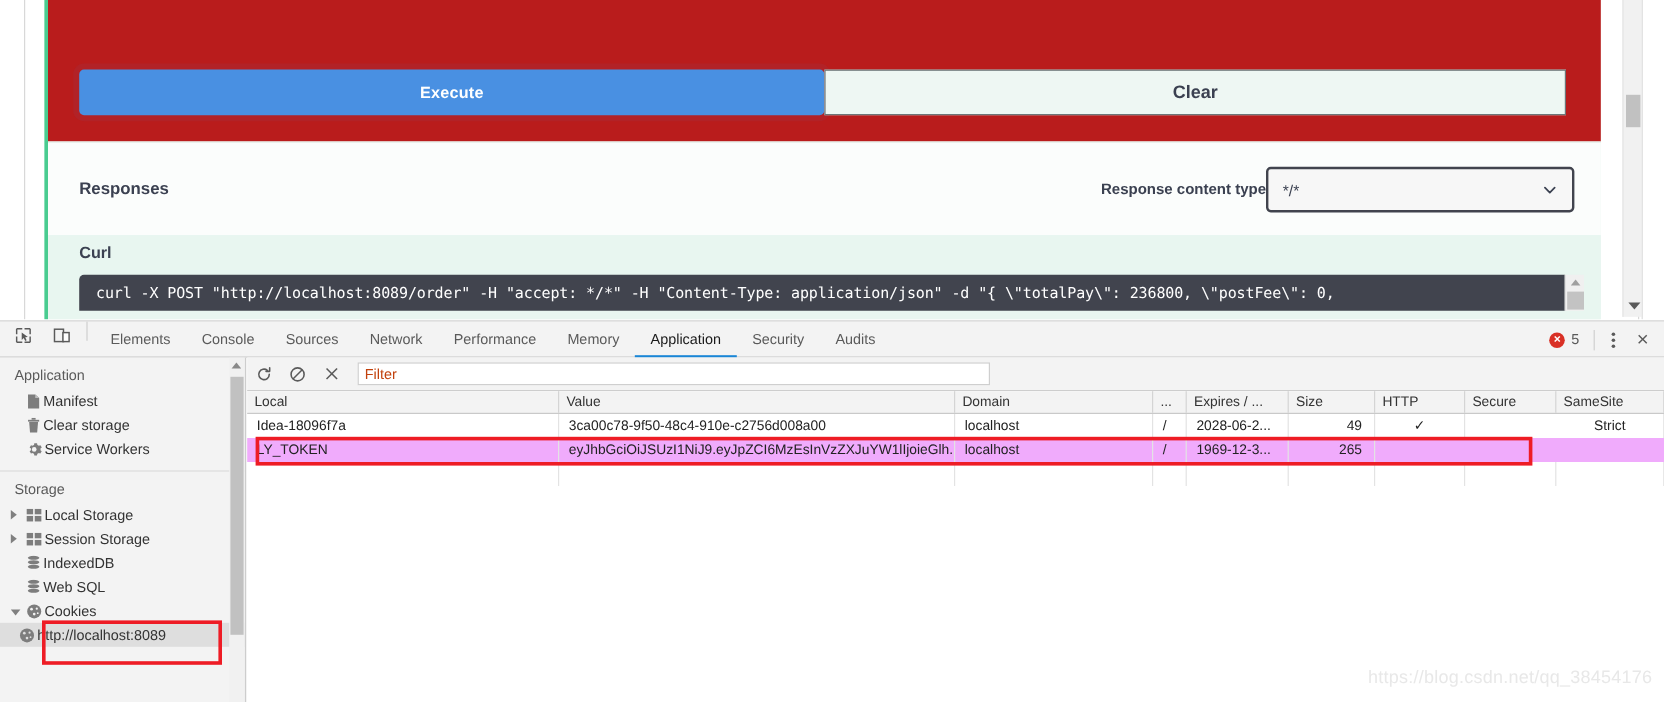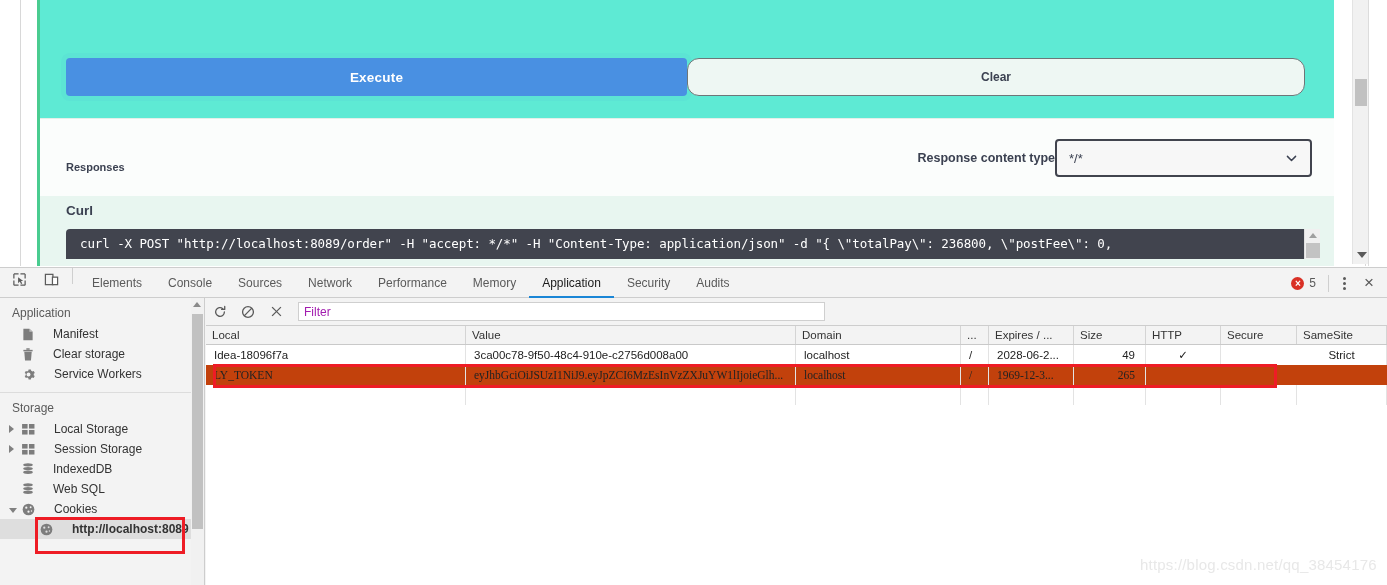--- a/index.html
+++ b/index.html
@@ -22,44 +22,44 @@
     border-left:1px solid #d8d8d8; border-right:1px solid #d8d8d8;
     background:#fff;
   }
   .swagger-body {
     position:absolute; left:37px; top:0px; width:1297px; height:266px;
     border-left:3px solid #49cc90;
     background:#e8f6f0;
   }
   .exec-row {
     position:absolute; left:0px; top:0px; width:1294px; height:118px;
-    background:#5eead4;
+    background:#b91c1c;
   }
   .btn-execute {
     position:absolute; left:26px; top:58px; width:621px; height:38px;
     background:#4990e2; color:#fff; border:none; border-radius:4px;
     font-size:13.5px; font-weight:bold; letter-spacing:.2px;
     display:flex; align-items:center; justify-content:center;
     box-shadow: 0 0 0 5px rgba(73,144,226,0.06);
     cursor:pointer;
   }
   .btn-clear {
     position:absolute; left:647px; top:58px; width:618px; height:38px;
-    background:#eef7f3; color:#3b4151; border:1px solid #6d7678; border-radius:12px;
-    font-size:12px; font-weight:bold;
+    background:#eef7f3; color:#3b4151; border:1px solid #6d7678; border-radius:0;
+    font-size:15px; font-weight:bold;
     display:flex; align-items:center; justify-content:center;
     cursor:pointer;
   }
   .responses-band {
     position:absolute; left:0px; top:118px; width:1294px; height:78px;
     background:#fbfdfc; border-top:1px solid #e4efe9;
   }
   .responses-title {
     position:absolute; left:26px; top:30px;
-    font-size:11px; font-weight:bold; color:#3b4151;margin-top:12px;
+    font-size:14px; font-weight:bold; color:#3b4151;
   }
   .rct-label {
     position:absolute; right:279px; top:32px;
     font-size:12.5px; font-weight:bold; color:#3b4151; white-space:nowrap;
   }
   .rct-select {
     position:absolute; right:22px; top:20px; width:257px; height:38px;
     background:#f7f7f7; border:2px solid #41444e; border-radius:4px;
     display:flex; align-items:center; padding:0 12px;
     font-size:13px; color:#3b4151; cursor:pointer;
@@ -139,23 +139,23 @@
   .close-x { width:28px; text-align:center; font-size:17px; color:#5a5a5a; cursor:pointer; }
 
   
   .dt-sidebar {
     position:absolute; left:0; top:30px; width:205px; height:288px;
     background:#f3f3f3; border-right:1px solid #cdcdcd; overflow:hidden;
   }
   .sb-section-title { padding:8px 0 4px 12px; font-size:12px; color:#5a5a5a; }
   .sb-item {
     display:flex; align-items:center; height:20px; padding-left:22px;
-    font-size:12px; color:#333; cursor:pointer; gap:19px;
-  }
-  .sb-item.child { padding-left:40px;font-weight:bold; }
+    font-size:12px; color:#333; cursor:pointer; gap:2px;
+  }
+  .sb-item.child { padding-left:16px; }
   .sb-item.sel { background:#dedede; }
   .sb-arrow { position:absolute; margin-left:-13px; width:0;height:0;
     border-top:4px solid transparent; border-bottom:4px solid transparent;
     border-left:5px solid #808080; }
   .sb-arrow.down { border-left:4px solid transparent; border-right:4px solid transparent;
     border-top:5px solid #808080; border-bottom:none; margin-top:2px;}
   .sb-divider { height:1px; background:#dcdcdc; margin:8px 0 0 0; }
   .sb-scroll { position:absolute; right:0; top:0; width:13px; height:288px; background:#f1f1f1; }
   .sb-scroll .up { position:absolute; left:2px; top:4px; width:0;height:0;
     border-left:4px solid transparent; border-right:4px solid transparent; border-bottom:5px solid #8a8a8a;}
@@ -166,31 +166,31 @@
   .filter-bar {
     position:absolute; left:0; top:0; width:1181px; height:28px;
     background:#f3f3f3; border-bottom:1px solid #cdcdcd;
     display:flex; align-items:center;
   }
   .fb-ic { width:28px; height:26px; display:flex; align-items:center; justify-content:center; cursor:pointer;}
   .filter-input {
     margin-left:8px; width:527px; height:19px; background:#fff; border:1px solid #cfcfcf;
     font-size:12px; color:#333; padding:0 5px; line-height:19px;
   }
-  .filter-input.empty { color:#a21caf; }
+  .filter-input.empty { color:#c2410c; }
 
   
   .ck-table { position:absolute; left:0; top:28px; width:1181px; height:260px; background:#fff; }
   .ck-head { display:flex; height:19px; background:#f3f3f3; border-bottom:1px solid #c9c9c9; }
   .ck-head div {
     font-size:11.5px; color:#333; padding-left:6px; line-height:19px;
     border-right:1px solid #d4d4d4; overflow:hidden; white-space:nowrap; cursor:pointer;
   }
   .ck-row { display:flex; height:20px;align-items:center; }
-  .ck-row.sel { background:#c2410c;font-family:Liberation Serif, serif; }
+  .ck-row.sel { background:#f0abfc; }
   .ck-row div {
     font-size:11.5px; color:#222; padding-left:8px; line-height:20px;
     border-right:1px solid #e3e3e3; overflow:hidden; white-space:nowrap;
   }
   .ck-row div.num { text-align:right; padding-right:10px; padding-left:0; }
   .ck-row div.ctr { text-align:center; padding-left:0; }
   .ck-empty { display:flex; height:20px; }
   .ck-empty div { border-right:1px solid #e3e3e3; }
   .c-name { width:260px; } .c-value { width:330px; } .c-domain { width:165px; }
   .c-path { width:28px; } .c-exp { width:85px; } .c-size { width:72px; }

